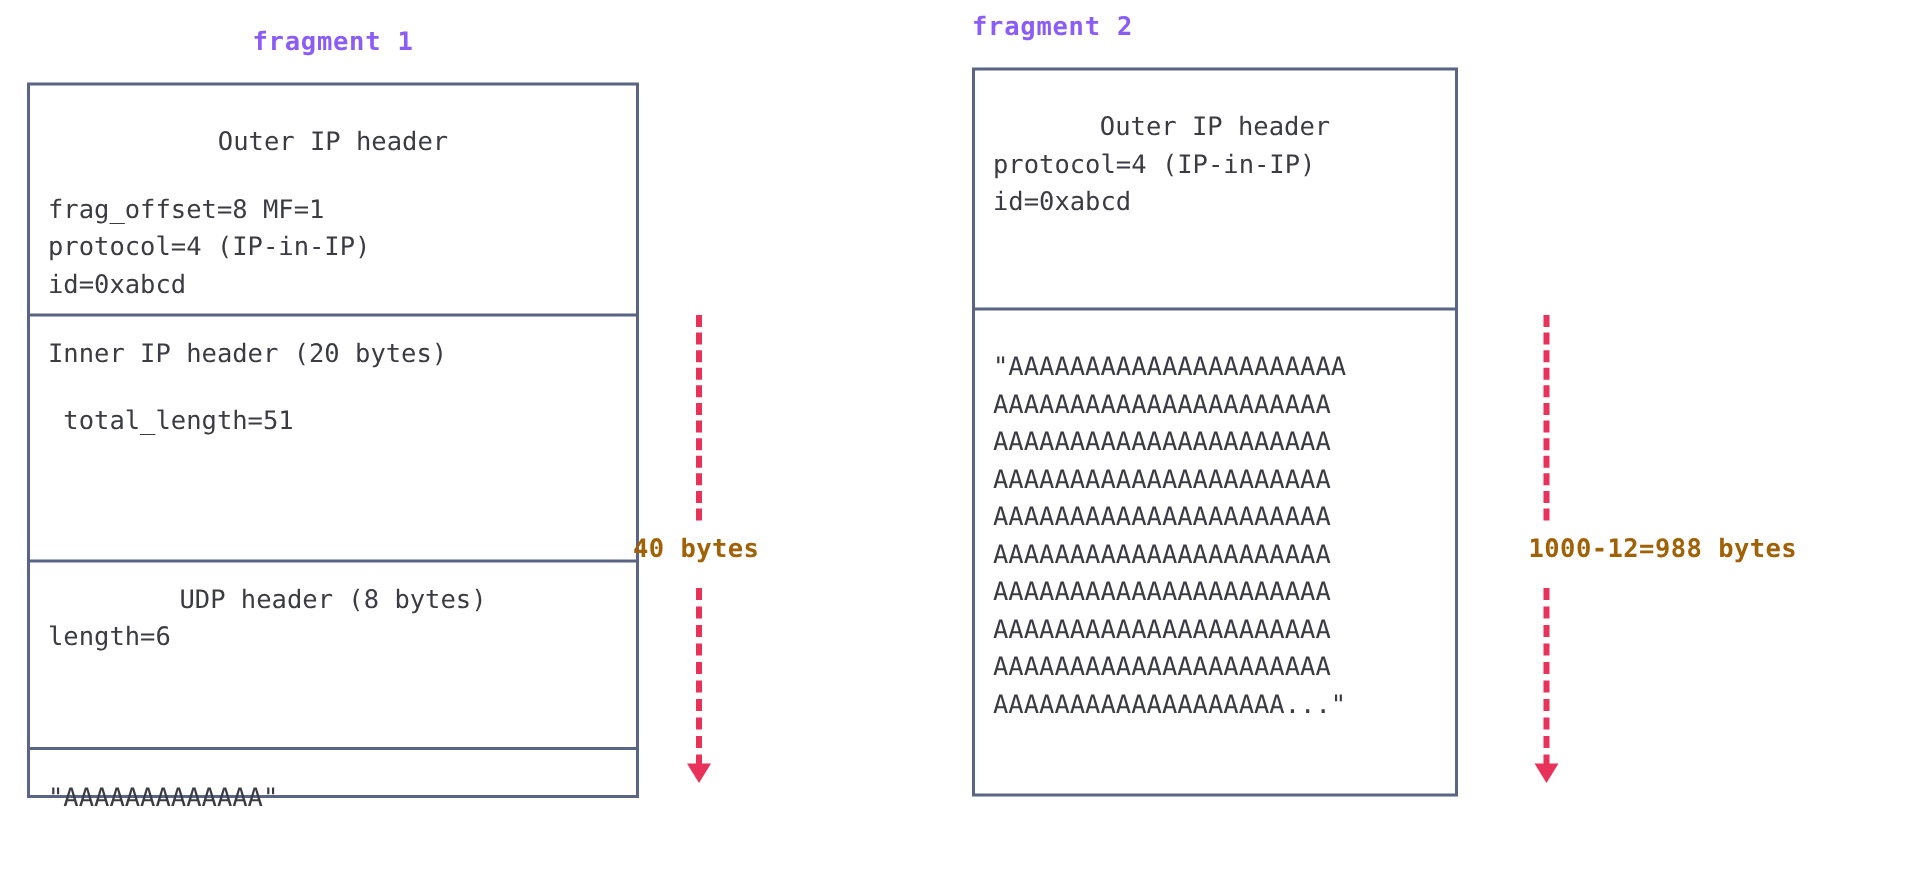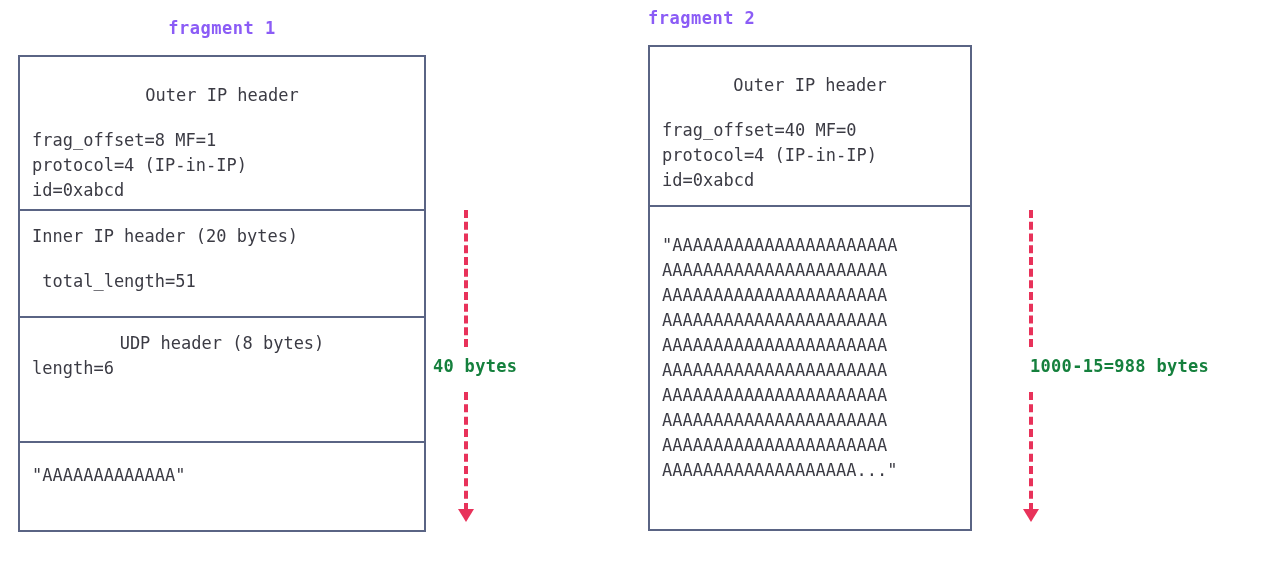--- a/index.html
+++ b/index.html
@@ -76,41 +76,40 @@
     height: 0;
     border-left: 8px solid transparent;
     border-right: 8px solid transparent;
     border-top: 13px solid #e8325a;
   }
   .arrow-label {
     position: absolute;
     font-family: "DejaVu Sans Mono", "Liberation Mono", monospace;
     font-weight: bold;
     font-size: 17px;
-    color: #15803d;
+    color: #a16207;
     white-space: nowrap;
     letter-spacing: 0.3px;
-    margin-left: 11px;
   }
 </style>
 </head>
 <body>
 
 <div class="frag-title" style="left:18px; top:18px; width:408px; text-align:center;">fragment 1</div>
 
 <div class="packet-box" style="left:18px; top:55px; width:408px; height:477px;">
 
   <div class="section" style="height:154px;">
     <div class="line centered gap-top-lg">Outer IP header</div>
     <div class="line pad-left gap-top-md">frag_offset=8 MF=1</div>
     <div class="line pad-left">protocol=4 (IP-in-IP)</div>
     <div class="line pad-left">id=0xabcd</div>
   </div>
 
-  <div class="section" style="height:107px;">
+  <div class="section" style="height:164px;">
     <div class="line pad-left gap-top-sm">Inner IP header (20 bytes)</div>
     <div class="line pad-left gap-top-md"> total_length=51</div>
   </div>
 
   <div class="section" style="height:125px;">
     <div class="line centered gap-top-sm">UDP header (8 bytes)</div>
     <div class="line pad-left">length=6</div>
   </div>
 
   <div class="section" style="height:61px;">
@@ -124,37 +123,36 @@
   <div class="arrow-seg" style="left:464px; top:392px; height:119px;"></div>
   <div class="arrow-head" style="left:458px; top:509px;"></div>
 </div>
 
 <div class="frag-title" style="left:648px; top:8px; width:324px; ">fragment 2</div>
 
 <div class="packet-box" style="left:648px; top:45px; width:324px; height:486px;">
 
   <div class="section" style="height:160px;">
     <div class="line centered gap-top-lg">Outer IP header</div>
-    <div class="line pad-left gap-top-md">frag_offset=40 MF=0</div>
     <div class="line pad-left">protocol=4 (IP-in-IP)</div>
     <div class="line pad-left">id=0xabcd</div>
   </div>
 
   <div class="section" style="height:322px;">
     <div class="line pad-left gap-top-lg">"AAAAAAAAAAAAAAAAAAAAAA</div>
     <div class="line pad-left">AAAAAAAAAAAAAAAAAAAAAA</div>
     <div class="line pad-left">AAAAAAAAAAAAAAAAAAAAAA</div>
     <div class="line pad-left">AAAAAAAAAAAAAAAAAAAAAA</div>
     <div class="line pad-left">AAAAAAAAAAAAAAAAAAAAAA</div>
     <div class="line pad-left">AAAAAAAAAAAAAAAAAAAAAA</div>
     <div class="line pad-left">AAAAAAAAAAAAAAAAAAAAAA</div>
     <div class="line pad-left">AAAAAAAAAAAAAAAAAAAAAA</div>
     <div class="line pad-left">AAAAAAAAAAAAAAAAAAAAAA</div>
     <div class="line pad-left">AAAAAAAAAAAAAAAAAAA..."</div>
   </div>
 </div>
 
 <div class="arrow-wrap" style="left:0; top:0; width:100%; height:100%;">
   <div class="arrow-seg" style="left:1029px; top:210px; height:137px;"></div>
-  <div class="arrow-label" style="left:1019px; top:356px;">1000-15=988 bytes</div>
+  <div class="arrow-label" style="left:1019px; top:356px;">1000-12=988 bytes</div>
   <div class="arrow-seg" style="left:1029px; top:392px; height:119px;"></div>
   <div class="arrow-head" style="left:1023px; top:509px;"></div>
 </div>
 
 </body></html>

